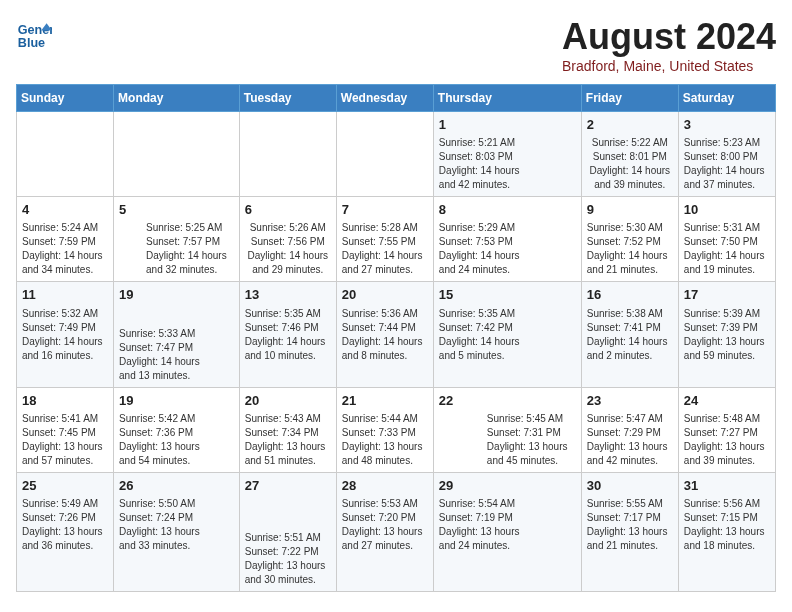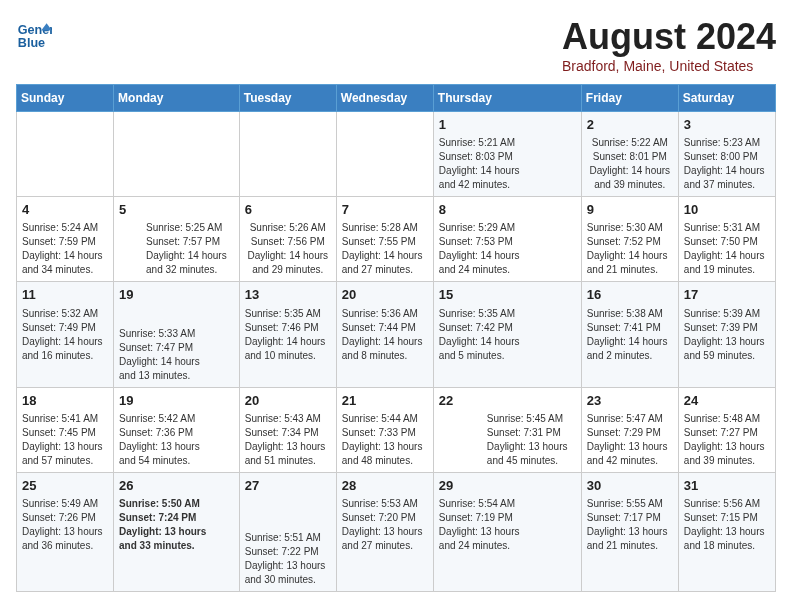--- a/index.html
+++ b/index.html
@@ -291,21 +291,21 @@
       <tr>
         <td>
           <span class="day-number">25</span>
           <div class="day-info" style="white-space: pre-line;">Sunrise: 5:49 AM
 Sunset: 7:26 PM
 Daylight: 13 hours
 and 36 minutes.</div>
         </td>
         <td>
           <span class="day-number">26</span>
-          <div class="day-info" style="white-space: pre-line; font-weight: bold;">Sunrise: 5:50 AM
+          <div class="day-info" style="white-space: pre-line;">Sunrise: 5:50 AM
 Sunset: 7:24 PM
 Daylight: 13 hours
 and 33 minutes.</div>
         </td>
         <td>
           <span class="day-number">27</span>
           <div class="day-info" style="white-space: pre-line; margin-top: 36px;">Sunrise: 5:51 AM
 Sunset: 7:22 PM
 Daylight: 13 hours
 and 30 minutes.</div>

